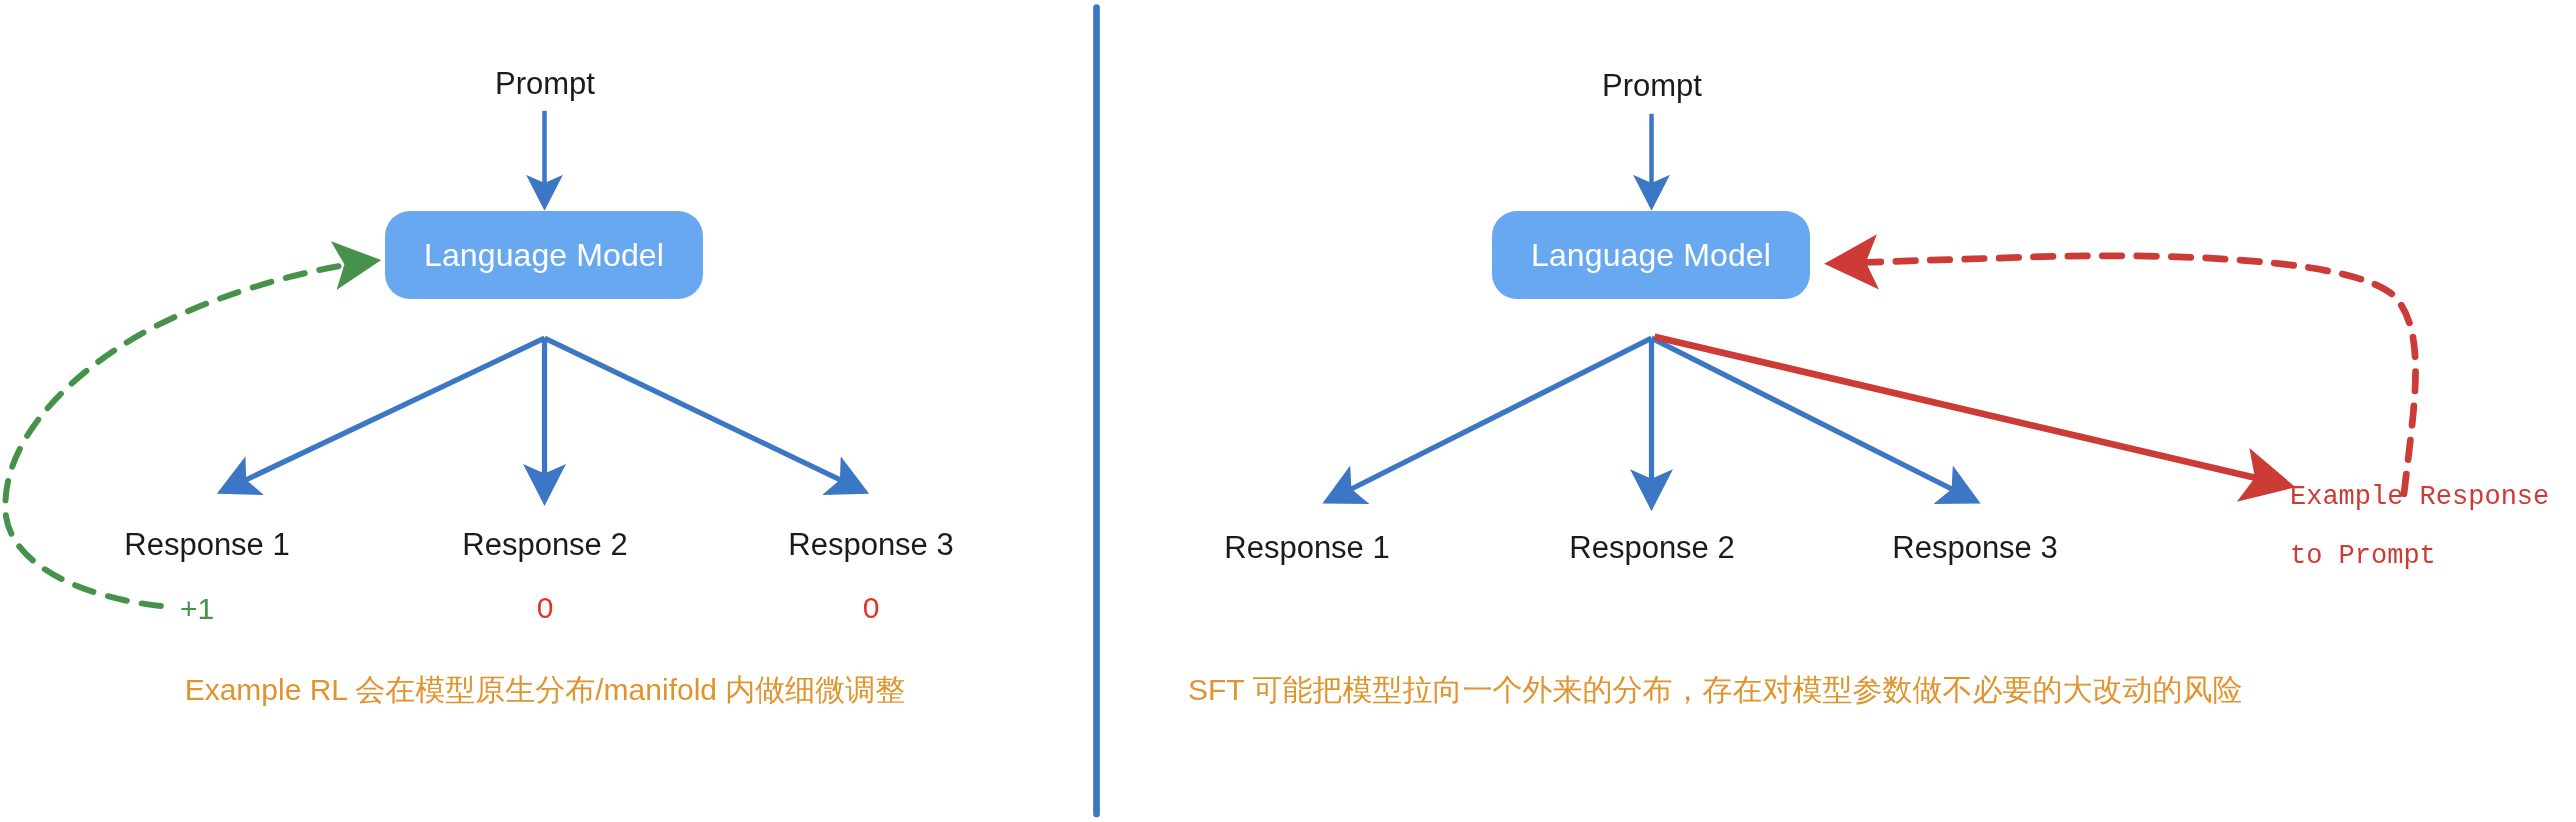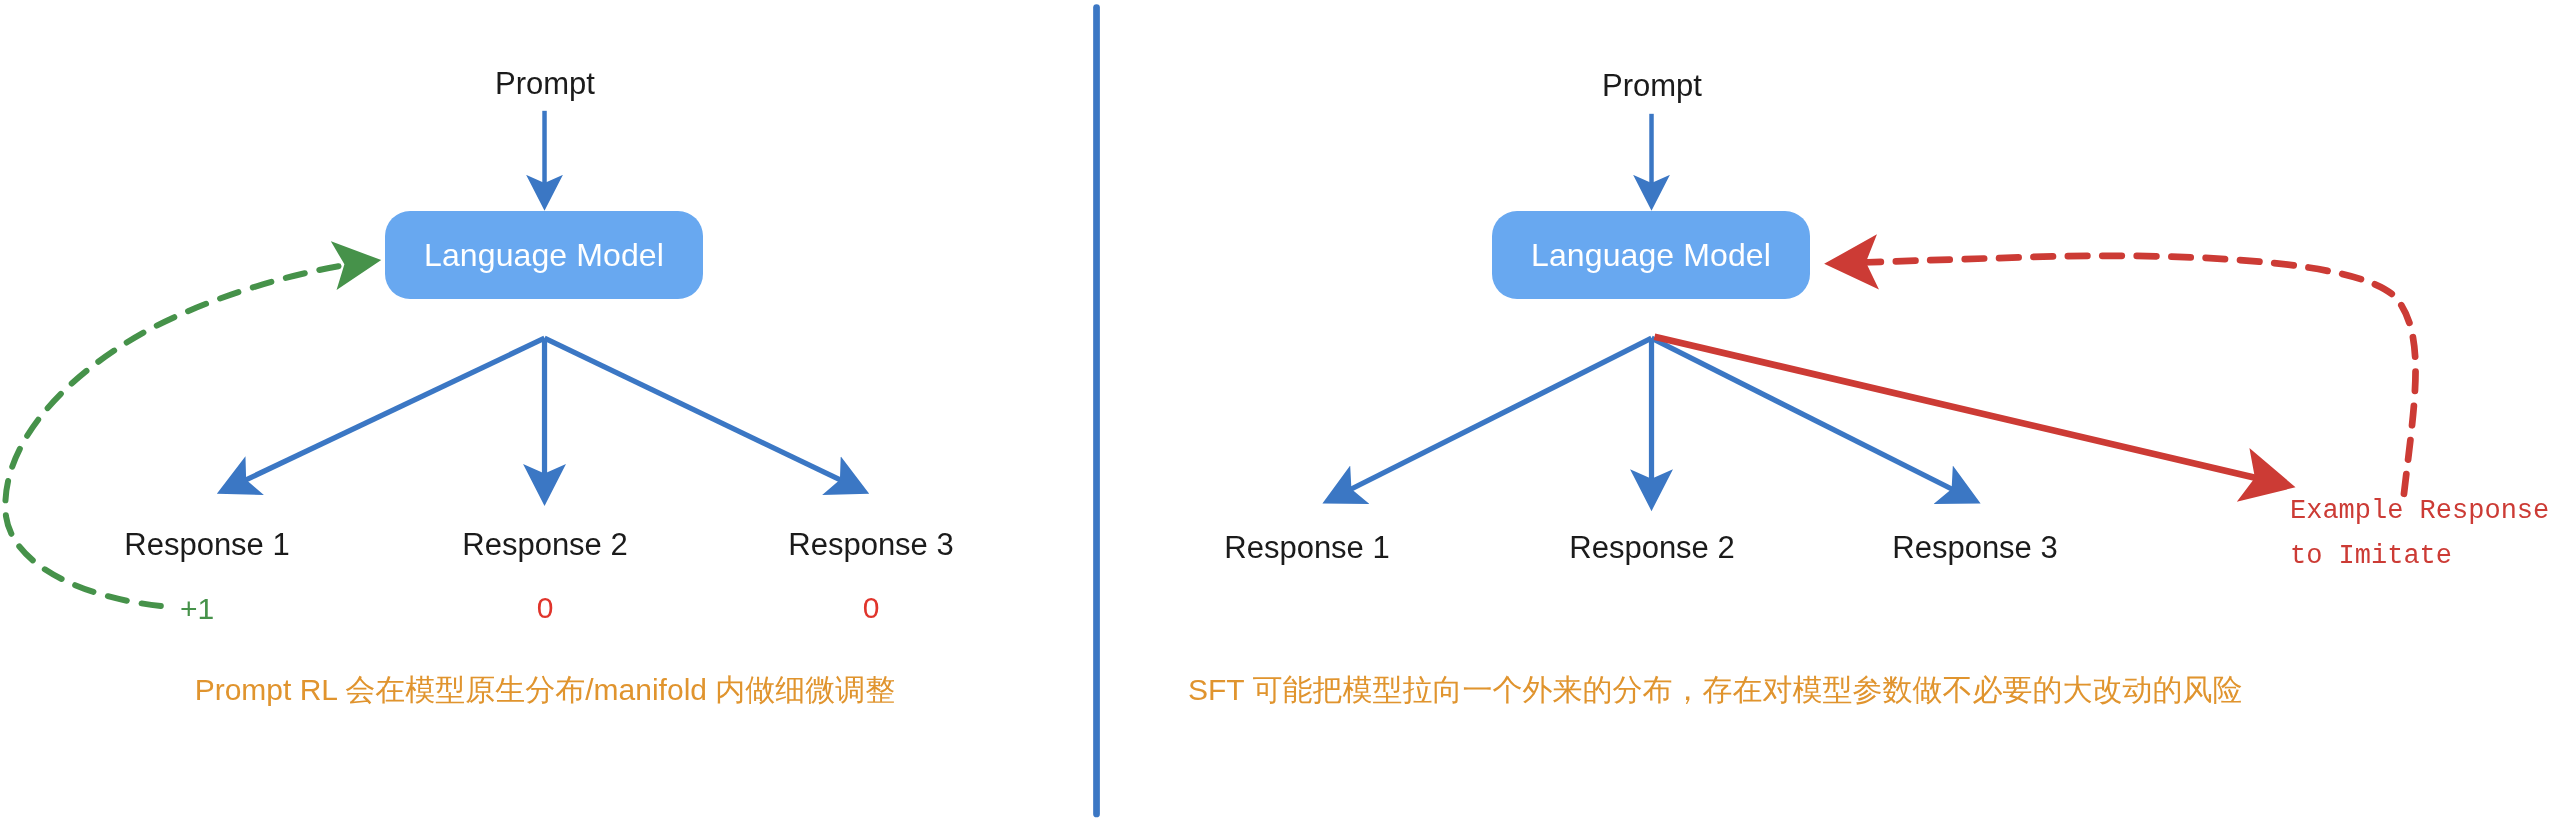--- a/index.html
+++ b/index.html
@@ -108,33 +108,33 @@
     <div class="node-box" style="left:385px;top:211px;width:318px;height:88px;">Language Model</div>
 
     <div class="lbl center" style="left:207px;top:528px;">Response 1</div>
     <div class="lbl center" style="left:545px;top:528px;">Response 2</div>
     <div class="lbl center" style="left:871px;top:528px;">Response 3</div>
 
     <div class="reward pos" style="left:197px;top:592px;">+1</div>
     <div class="reward zero" style="left:545px;top:591px;">0</div>
     <div class="reward zero" style="left:871px;top:591px;">0</div>
 
-    <div class="caption center" style="left:545px;top:672px;">Prompt RL 会在模型原生分布/manifold 内做细微调整</div>
+    <div class="caption center" style="left:545px;top:672px;">Example RL 会在模型原生分布/manifold 内做细微调整</div>
   </div>
 
   <div>
 
     <div class="lbl center" style="left:1652px;top:69px;">Prompt</div>
 
     <div class="node-box" style="left:1492px;top:211px;width:318px;height:88px;">Language Model</div>
 
     <div class="lbl center" style="left:1307px;top:531px;">Response 1</div>
     <div class="lbl center" style="left:1652px;top:531px;">Response 2</div>
     <div class="lbl center" style="left:1975px;top:531px;">Response 3</div>
 
-    <div class="mono-label" style="left:2290px;top:492px;">Example Response</div>
-    <div class="mono-label" style="left:2290px;top:537px;">to Imitate</div>
+    <div class="mono-label" style="left:2290px;top:478px;">Example Response</div>
+    <div class="mono-label" style="left:2290px;top:537px;">to Prompt</div>
 
     <div class="caption" style="left:1188px;top:672px;">SFT 可能把模型拉向一个外来的分布，存在对模型参数做不必要的大改动的风险</div>
   </div>
 
 </div>
 
 
 </body></html>

